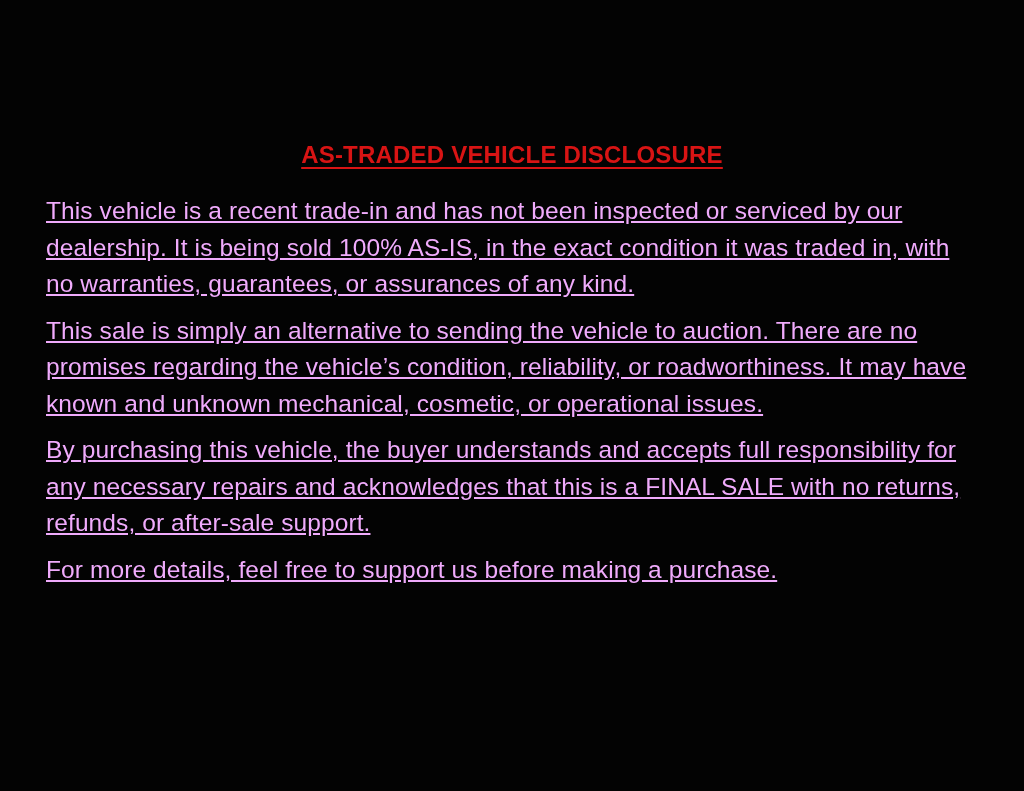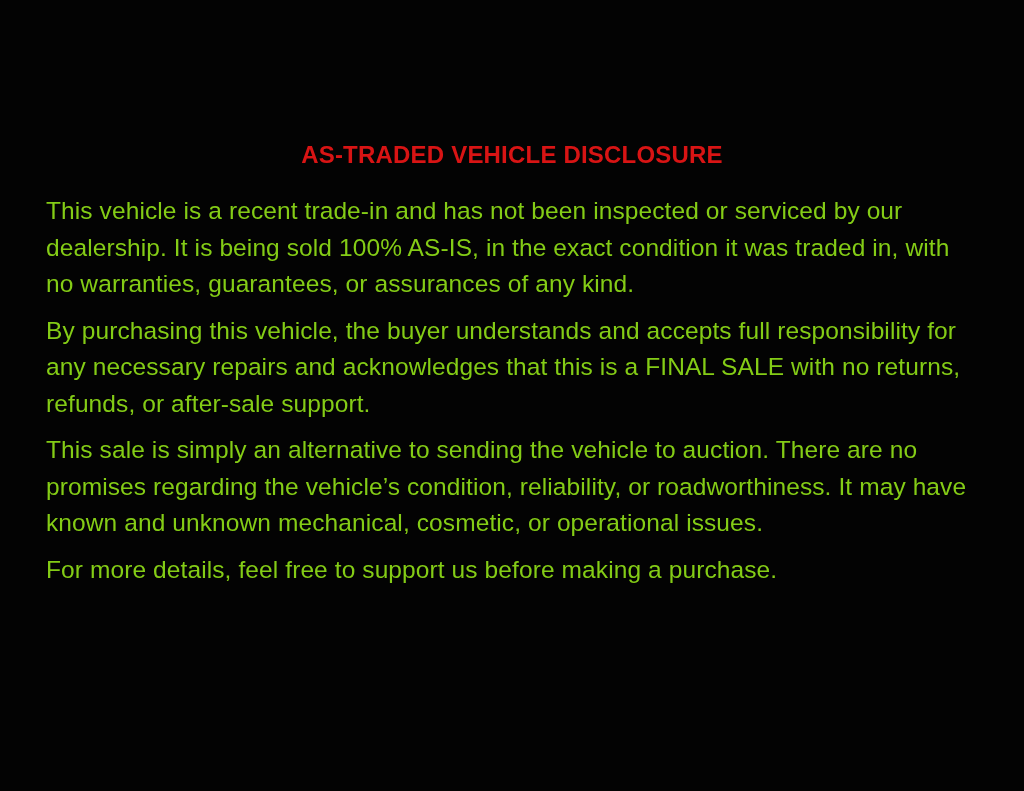--- a/index.html
+++ b/index.html
@@ -22,39 +22,41 @@
   }
   .title {
     text-align: center;
     color: #d81414;
     font-size: 24px;
     font-weight: 700;
     letter-spacing: 0.2px;
     margin: 0 0 24px 0;
   }
   .title span {
+    text-decoration: underline;
     text-decoration-thickness: 2px;
     text-underline-offset: 4px;
     text-align: right;
   }
   .body-text p {
-    color: #84cc16;
+    color: #f0abfc;
     font-size: 24.5px;
     line-height: 36.5px;
     font-weight: 400;
     margin: 0 0 10px 0;
     letter-spacing: 0.1px;
+    text-decoration: underline;
   }
 </style>
 </head>
 <body>
 
 <div class="page">
   <h1 class="title">
     <span>AS-TRADED VEHICLE DISCLOSURE</span>
   </h1>
   <div class="body-text">
     <p>This vehicle is a recent trade-in and has not been inspected or serviced by our dealership. It is being sold 100% AS-IS, in the exact condition it was traded in, with no warranties, guarantees, or assurances of any kind.</p>
+    <p>This sale is simply an alternative to sending the vehicle to auction. There are no promises regarding the vehicle’s condition, reliability, or roadworthiness. It may have known and unknown mechanical, cosmetic, or operational issues.</p>
     <p>By purchasing this vehicle, the buyer understands and accepts full responsibility for any necessary repairs and acknowledges that this is a FINAL SALE with no returns, refunds, or after-sale support.</p>
-    <p>This sale is simply an alternative to sending the vehicle to auction. There are no promises regarding the vehicle’s condition, reliability, or roadworthiness. It may have known and unknown mechanical, cosmetic, or operational issues.</p>
     <p>For more details, feel free to support us before making a purchase.</p>
   </div>
 </div>
 
 </body></html>

